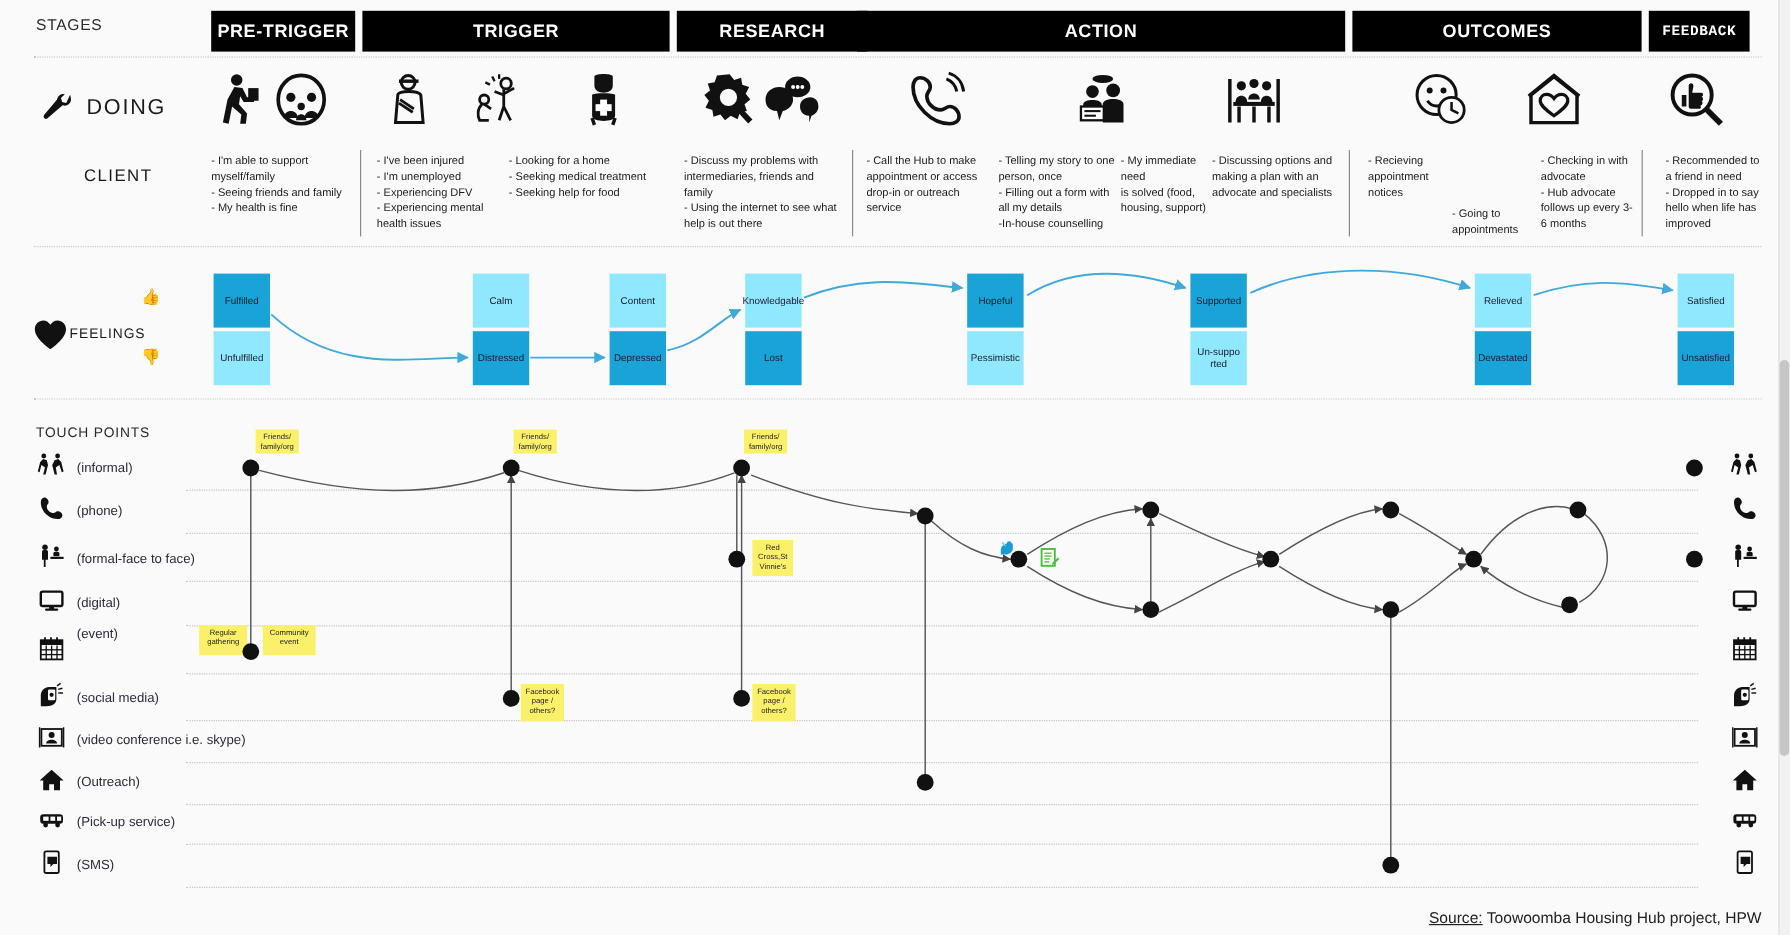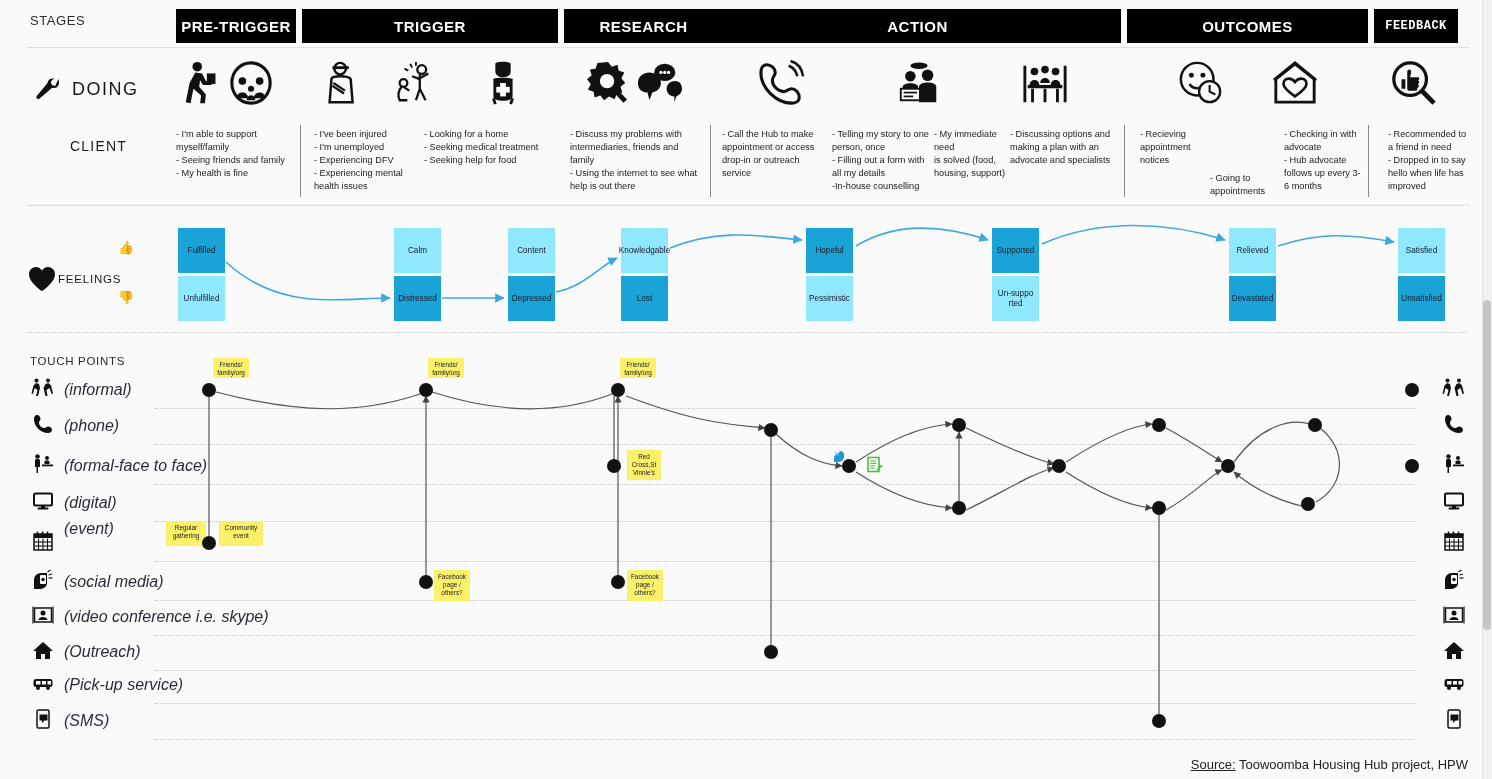--- a/index.html
+++ b/index.html
@@ -71,23 +71,22 @@
   .dark { background:#19a3d6; }
   .light { background:#8fe8fd; }
 
   
   .tp-title {
     position:absolute; left:30px; top:355px;
     font-size:11.5px; letter-spacing:.7px; color:#2a2a2a;
   }
   .tp-label {
     position:absolute; left:64px;
-    font-size:16px; color:#2b2b3a; white-space:nowrap;
+    font-size:11px; color:#2b2b3a; white-space:nowrap;
     transform:translateY(-50%);
-    font-style:italic;
   }
   .tp-icon-l { position:absolute; left:32px; transform:translateY(-50%); }
   .tp-icon-r { position:absolute; left:1443px; transform:translateY(-50%); }
   .tp-row-line {
     position:absolute; left:155px; width:1260px; height:0;
     border-top:1px dotted #c4c4c4;
   }
   .dot {
     position:absolute; width:14px; height:14px; border-radius:50%;
     background:#111; transform:translate(-50%,-50%);

